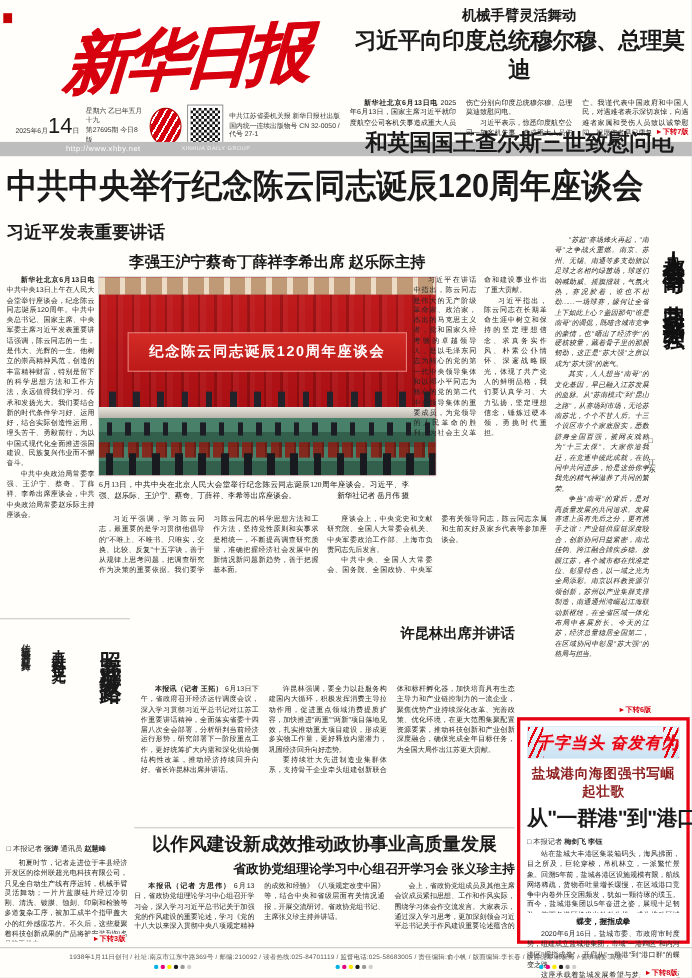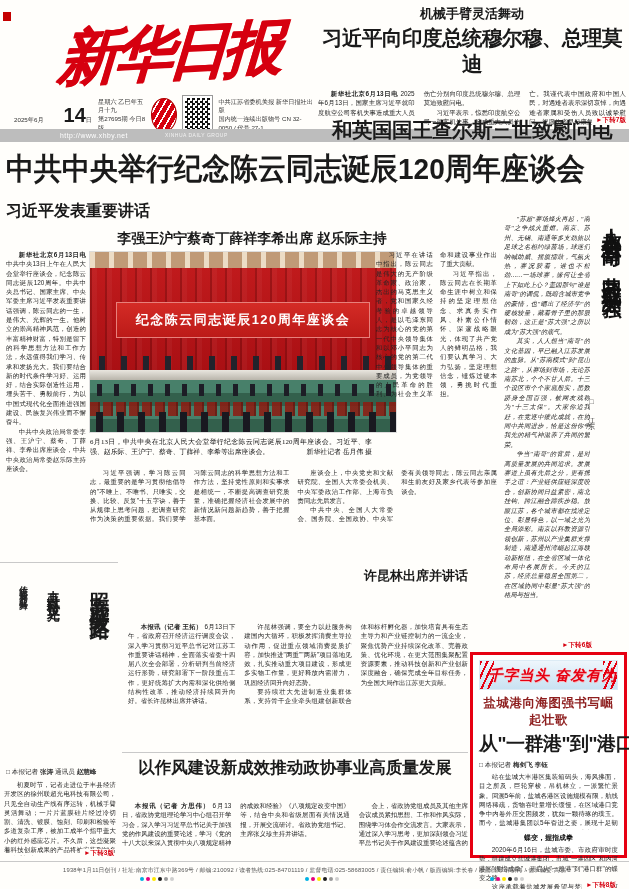--- a/index.html
+++ b/index.html
@@ -15,21 +15,21 @@
   .cols3{column-count:3;column-gap:9px;}
   .cols4{column-count:4;column-gap:8px;}
   .jump{color:#d6000f;font-weight:bold;font-size:6.6px;position:absolute;right:2px;bottom:0;background:#fffefb;padding-left:4px;}
   .vert{writing-mode:vertical-rl;}
   .hr{background:#c9c9c9;height:1px;}
   
   .brand{font-family:"DejaVu Serif","Liberation Serif",serif;font-weight:bold;font-style:italic;
          color:#d6000f;font-size:60px;letter-spacing:-5px;transform:rotate(-3deg) skewX(-6deg);
          text-shadow:1px 0 0 #d6000f,0 1px 0 #d6000f;white-space:nowrap;}
   .seal{width:8px;height:9px;background:#c40000;}
-  .dateNum{font-size:20px;font-weight:bold;margin-left:20px;}
+  .dateNum{font-size:20px;font-weight:normal;}
   .tiny{font-size:6.2px;line-height:8.6px;color:#333;}
   .grayband{background:#bdbdbd;}
   .urltext{color:#fff;font-size:6.8px;line-height:13px;letter-spacing:.5px;}
   .logoCircle{width:32px;height:32px;border-radius:50%;
       background:repeating-linear-gradient(120deg,#ffffff 0 1.6px,#d6000f 1.6px 6px);
       border:1px solid #b00000;}
   .qr{width:34px;height:34px;background:conic-gradient(#111 25%,#fff 0 50%,#111 0 75%,#fff 0) 0 0/5px 5px;border:2px solid #fff;outline:1px solid #999;}
   
   .kicker{font-size:13px;font-weight:bold;text-align:center;}
   .h-cond{font-size:20.5px;line-height:26px;font-weight:bold;text-align:center;letter-spacing:-0.5px;margin-top:40px;}
@@ -206,20 +206,21 @@
     <div class="deck-serif" style="font-size:13px;margin-top:7px;">许昆林出席并讲话</div>
     <div class="abs txt cols3" style="left:0;top:62px;width:340px;height:128px;overflow:hidden;">
       <p class="lead"><b>本报讯（记者 王拓）</b><span> 6月13日下午，省政府召开经济运行调度会议，深入学习贯彻习近平总书记对江苏工作重要讲话精神，全面落实省委十四届八次全会部署，分析研判当前经济运行形势，研究部署下一阶段重点工作，更好统筹扩大内需和深化供给侧结构性改革，推动经济持续回升向好。省长许昆林出席并讲话。</span></p>
       <span><p>许昆林强调，要全力以赴服务构建国内大循环，积极发挥消费主导拉动作用，促进重点领域消费提质扩容，加快推进"两重""两新"项目落地见效，扎实推动重大项目建设，形成更多实物工作量，更好释放内需潜力，巩固经济回升向好态势。</p><p>要持续壮大先进制造业集群体系，支持骨干企业牵头组建创新联合体和标杆孵化器，加快培育具有生态主导力和产业链控制力的一流企业，聚焦优势产业持续深化改革、完善政策、优化环境，在更大范围集聚配置资源要素，推动科技创新和产业创新深度融合，确保完成全年目标任务，为全国大局作出江苏更大贡献。</p></span>
     </div>
   </div>
 
   <div class="abs hr" style="left:122px;top:752px;width:346px;"></div>
   <div class="abs" style="left:122px;top:757px;width:346px;height:96px;">
     <div class="h-cppcc">以作风建设新成效推动政协事业高质量发展</div>
+    <div class="deck-serif" style="font-size:11.5px;margin-top:4px;">省政协党组理论学习中心组召开学习会  张义珍主持</div>
     <div class="abs txt cols3" style="left:0;top:44px;width:346px;height:52px;overflow:hidden;">
       <p class="lead"><b>本报讯（记者 方思伟）</b><span> 6月13日，省政协党组理论学习中心组召开学习会，深入学习习近平总书记关于加强党的作风建设的重要论述，学习《党的十八大以来深入贯彻中央八项规定精神的成效和经验》《八项规定改变中国》等，结合中央和省级层面有关情况通报，开展交流研讨。省政协党组书记、主席张义珍主持并讲话。</span></p>
       <span><p>会上，省政协党组成员及其他主席会议成员紧扣思想、工作和作风实际，围绕学习体会作交流发言。大家表示，通过深入学习思考，更加深刻领会习近平总书记关于作风建设重要论述蕴含的丰富内涵和精髓要义，更加深刻领悟深入贯彻中央八项规定精神的重大成就，切实把学习成效转化为推动政协工作高质量发展的实际行动。</p></span>
     </div>
   </div>
 
   <div class="abs redbox" style="left:470px;top:652px;width:157px;height:206px;">
     <div class="bannerBlue">
       <svg width="20" height="14" viewBox="0 0 40 24">
         <path d="M1 22 Q14 2 39 8 Q20 8 8 23 Z" fill="#e60012"></path>

